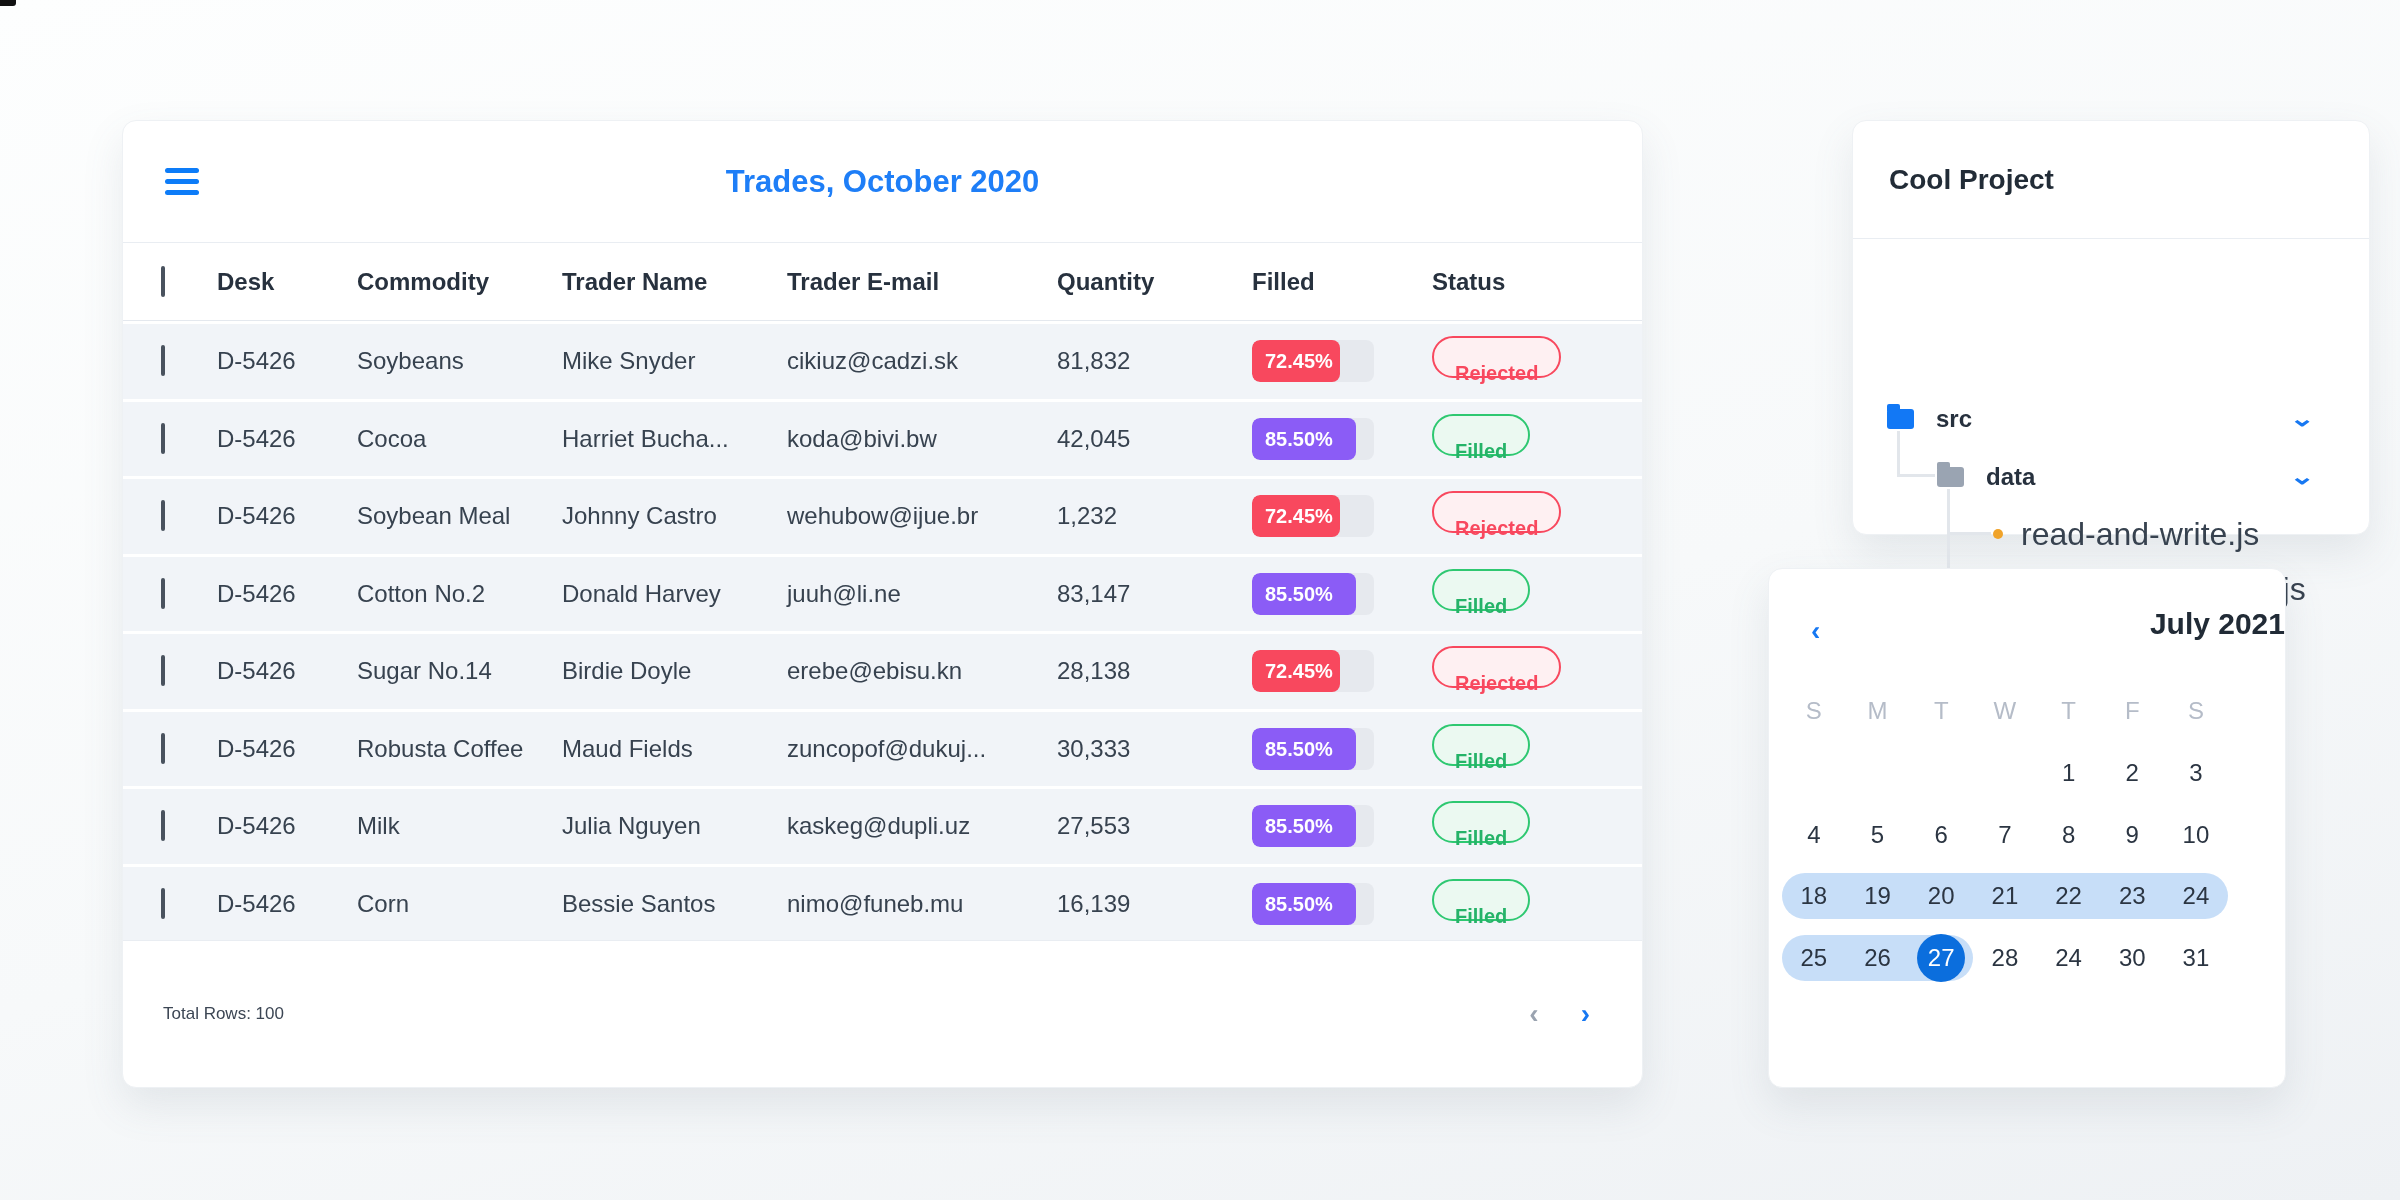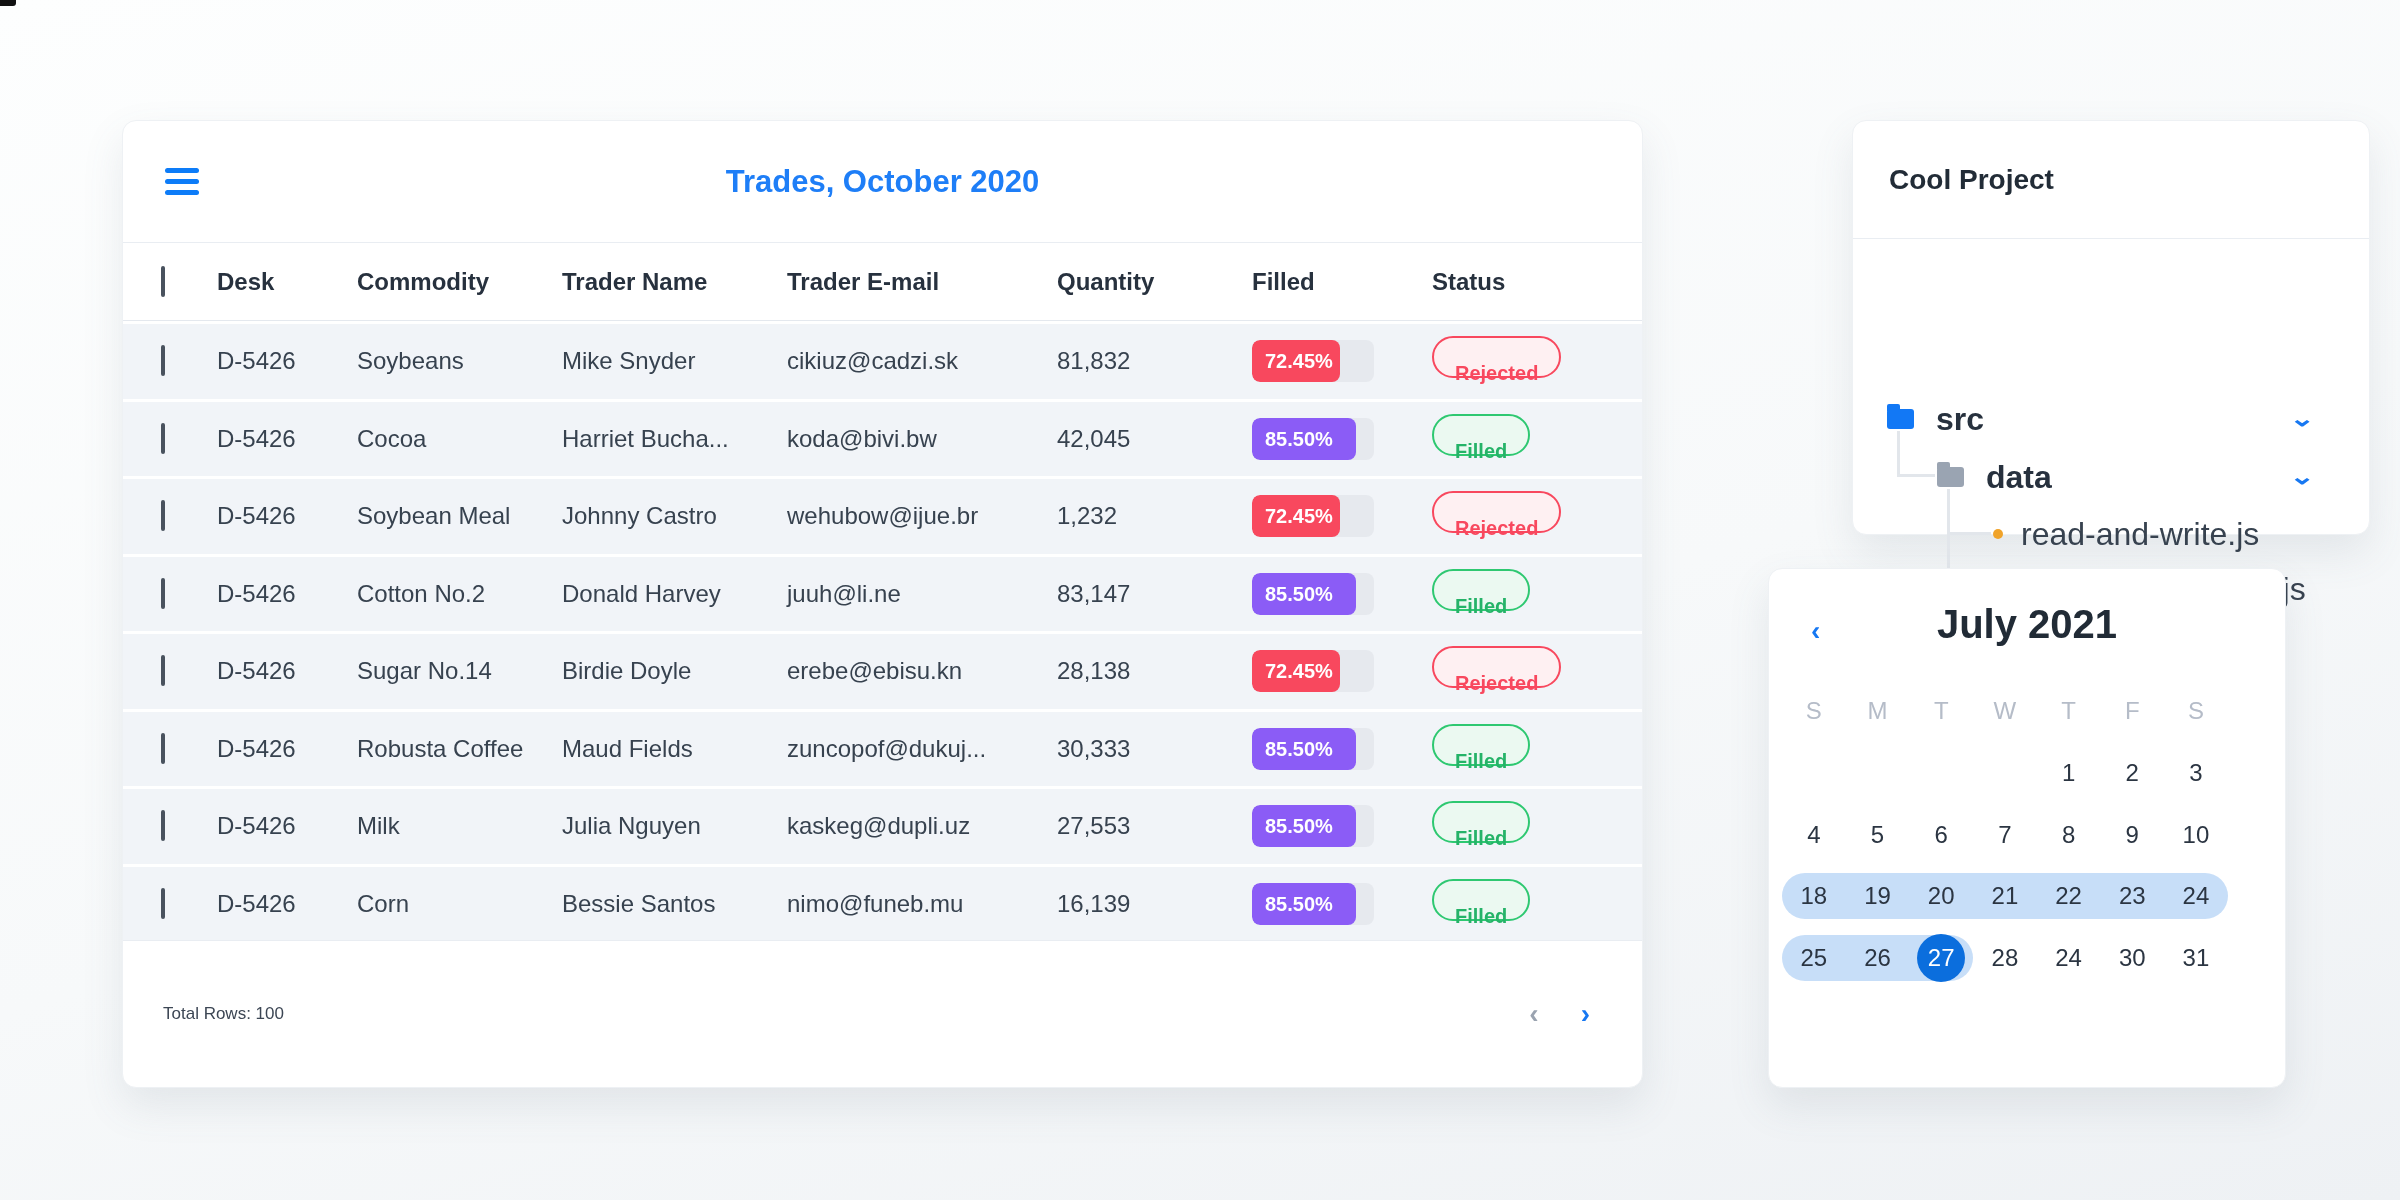--- a/index.html
+++ b/index.html
@@ -49,29 +49,29 @@
   .proj-header { height:118px; border-bottom:1px solid #e9edf2; display:flex; align-items:center; padding:0 36px; }
   .proj-title { font-size:28px; font-weight:600; color:#222c37; }
   .tree { position:relative; height:296px; }
   .tree-line { position:absolute; background:#e2e6eb; }
   .tree-row { position:absolute; height:48px; display:flex; align-items:center; }
   .folder-ic { width:27px; height:20px; border-radius:3px; position:relative; flex:none; }
   .folder-ic::before { content:""; position:absolute; left:0; top:-5px; width:13px; height:7px; border-radius:2px 2px 0 0; background:inherit; }
   .folder-blue { background:#1278f5; }
   .folder-gray { background:#9aa4b2; }
   .file-dot { width:10px; height:10px; border-radius:50%; background:#f0a32a; flex:none; }
-  .tree-label-folder { font-size:32px; font-weight:bold; color:#27313e; margin-left:22px; }
+  .tree-label-folder { font-size:24px; font-weight:bold; color:#27313e; margin-left:22px; }
   .tree-label-file { font-size:32px; color:#37424f; margin-left:18px; }
   .tree-chev { position:absolute; color:#1778f2; font-size:22px; font-weight:bold; transform:scaleX(1.4); cursor:pointer; }
 
   
   #calendar-card { left:1768px; top:568px; width:518px; height:520px; }
   .cal-top { position:relative; height:110px; }
   .cal-prev { position:absolute; left:42px; top:46px; color:#1778f2; font-size:28px; font-weight:bold; cursor:pointer; }
-  .cal-title { text-align:center; line-height:110px; font-size:40px; font-weight:bold; color:#212b36; }
+  .cal-title { text-align:right; line-height:110px; font-size:30px; font-weight:bold; color:#212b36; }
   .cal-grid { position:absolute; left:13px; top:118px; width:446px; }
   .cal-wdrow { display:flex; height:48px; margin-bottom:14px; }
   .cal-wd { width:63.7px; text-align:center; line-height:48px; font-size:24px; color:#b5bcc8; }
   .cal-week { position:relative; display:flex; height:48px; margin-bottom:13.5px; }
   .cal-day { width:63.7px; text-align:center; line-height:48px; font-size:24px; color:#2b3542; position:relative; z-index:2; cursor:pointer; }
   .cal-band { position:absolute; top:1px; height:46px; background:#c7def8; border-radius:24px; z-index:0; }
   .cal-circle { position:absolute; top:0; width:48px; height:48px; border-radius:50%; background:#0b6edd; z-index:1; }
   .day-sel { color:#fff; font-weight:400; }
 </style>
 </head>

